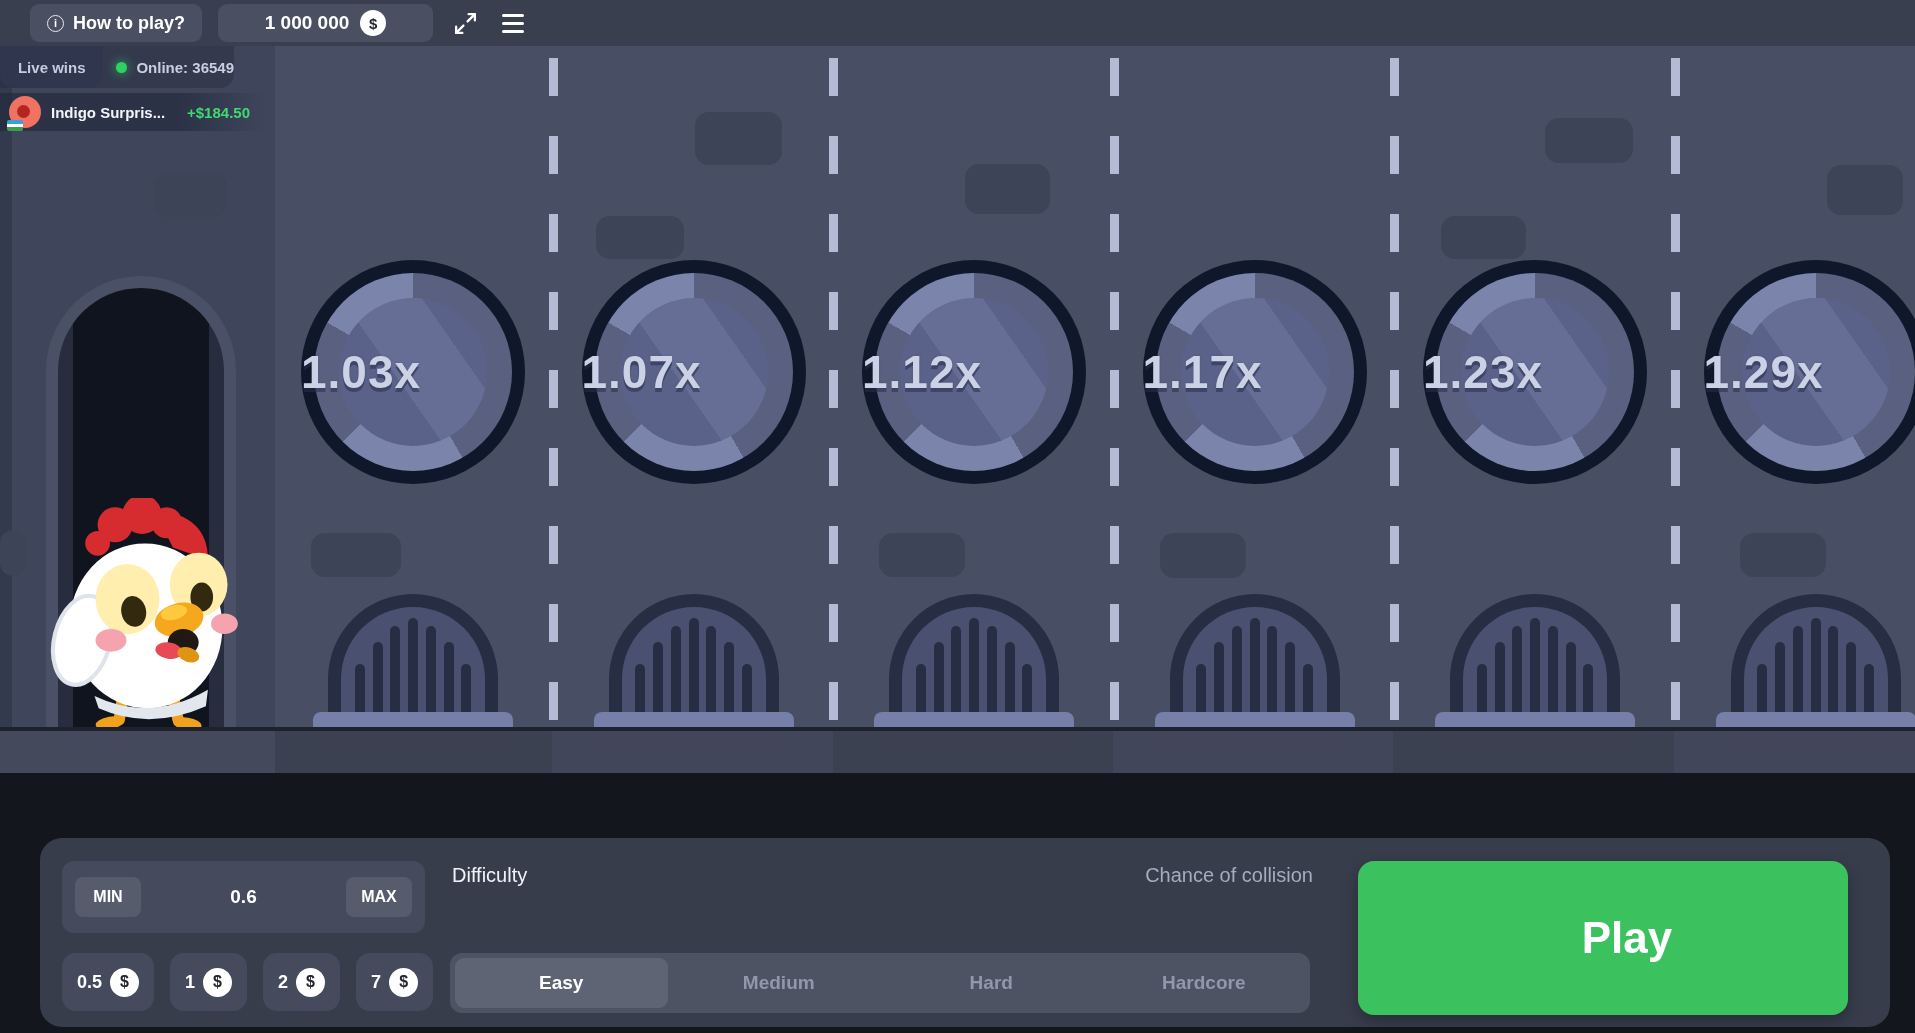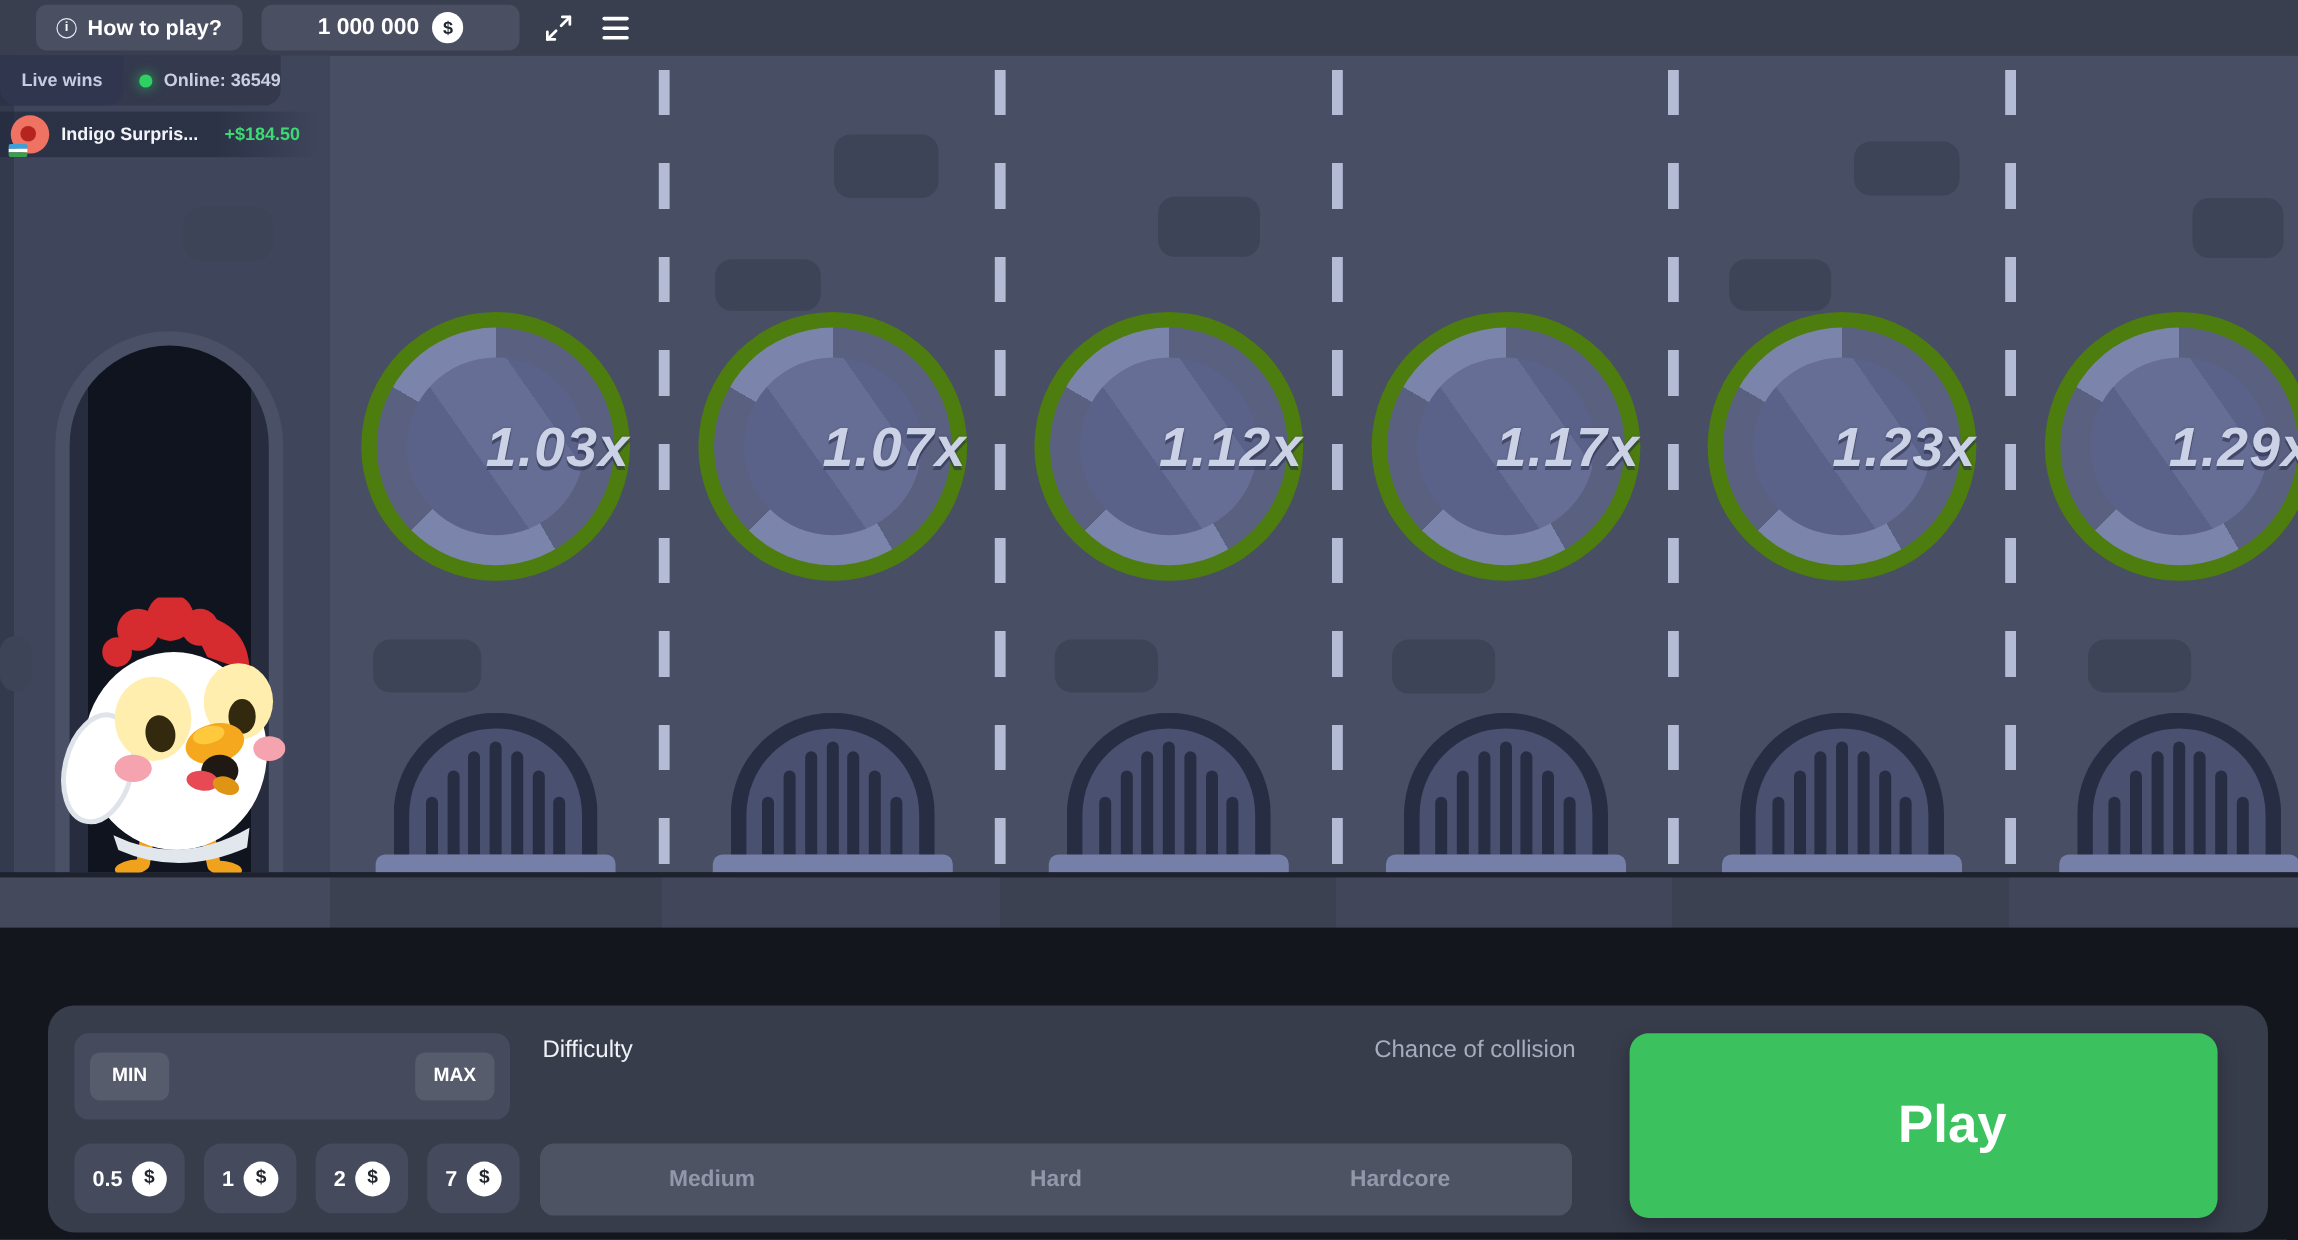--- a/index.html
+++ b/index.html
@@ -36,21 +36,21 @@
   .arch-outer { position:absolute; left:46px; top:230px; width:190px; height:451px;
     background:#4a5166; border-radius:95px 95px 0 0; }
   .arch-inner { position:absolute; left:12px; top:12px; width:166px; height:439px;
     border-radius:83px 83px 0 0;
     background:linear-gradient(to right, #272d3f 0 15px, #10141f 15px calc(100% - 15px), #272d3f calc(100% - 15px)); }
   .divider { position:absolute; top:12px; width:9px; height:669px;
     background:repeating-linear-gradient(to bottom, #b4bbd4 0 38px, transparent 38px 78px); }
   .patch { position:absolute; background:#3e4457; border-radius:14px; }
 
   .manhole { position:absolute; width:224px; height:224px; top:214px; border-radius:50%;
-    background:#4d7c0f; display:flex; align-items:center; justify-content:flex-end;font-style:italic; }
+    background:#0f172a; display:flex; align-items:center; justify-content:flex-start; }
   .mh-ring { position:absolute; inset:13px; border-radius:50%;
     background:conic-gradient(from 150deg, #7b84aa 0deg 75deg, #596080 75deg 150deg, #7b84aa 150deg 210deg, #596080 210deg 360deg); }
   .mh-inner { position:absolute; inset:38px; border-radius:50%;
     background:linear-gradient(55deg, #5b628a 42%, #666e95 42% 74%, #5b628a 74%); }
   .mh-text { position:relative; font-size:46px; font-weight:800; color:#ccd2e6; letter-spacing:1px;
     text-shadow:0 4px 0 rgba(40,46,72,.55), 0 0 2px rgba(40,46,72,.35); }
 
   .grate { position:absolute; top:548px; width:170px; height:133px;
     border:13px solid #272d42; border-bottom:none; border-radius:92px 92px 0 0;
     background:#4a5170; display:flex; align-items:flex-end; justify-content:space-evenly;
@@ -310,20 +310,21 @@
       <span class="lw-name">Indigo Surpris...</span>
       <span class="lw-amount">+$184.50</span>
     </div>
   </div>
 
   <div class="curb"></div>
 
   <div class="panel">
     <div class="bet-box">
       <button class="btn-mm btn-min">MIN</button>
+      <input class="bet-value" readonly="" value="0.6" style="">
       <button class="btn-mm btn-max">MAX</button>
     </div>
     <div class="quick" id="quick-bets">
         <button class="qbtn">
           <span>0.5</span>
           <span class="coin">$</span>
         </button>
         <button class="qbtn">
           <span>1</span>
           <span class="coin">$</span>
@@ -334,20 +335,21 @@
         </button>
         <button class="qbtn">
           <span>7</span>
           <span class="coin">$</span>
         </button>
       </div>
 
     <div class="diff-label">Difficulty</div>
     <div class="chance-label">Chance of collision</div>
     <div class="tabs" id="difficulty-tabs">
+        <div class="tab selected">Easy</div>
         <div class="tab">Medium</div>
         <div class="tab">Hard</div>
         <div class="tab">Hardcore</div>
       </div>
 
     <button class="play">Play</button>
   </div>
 
 </div>
 

